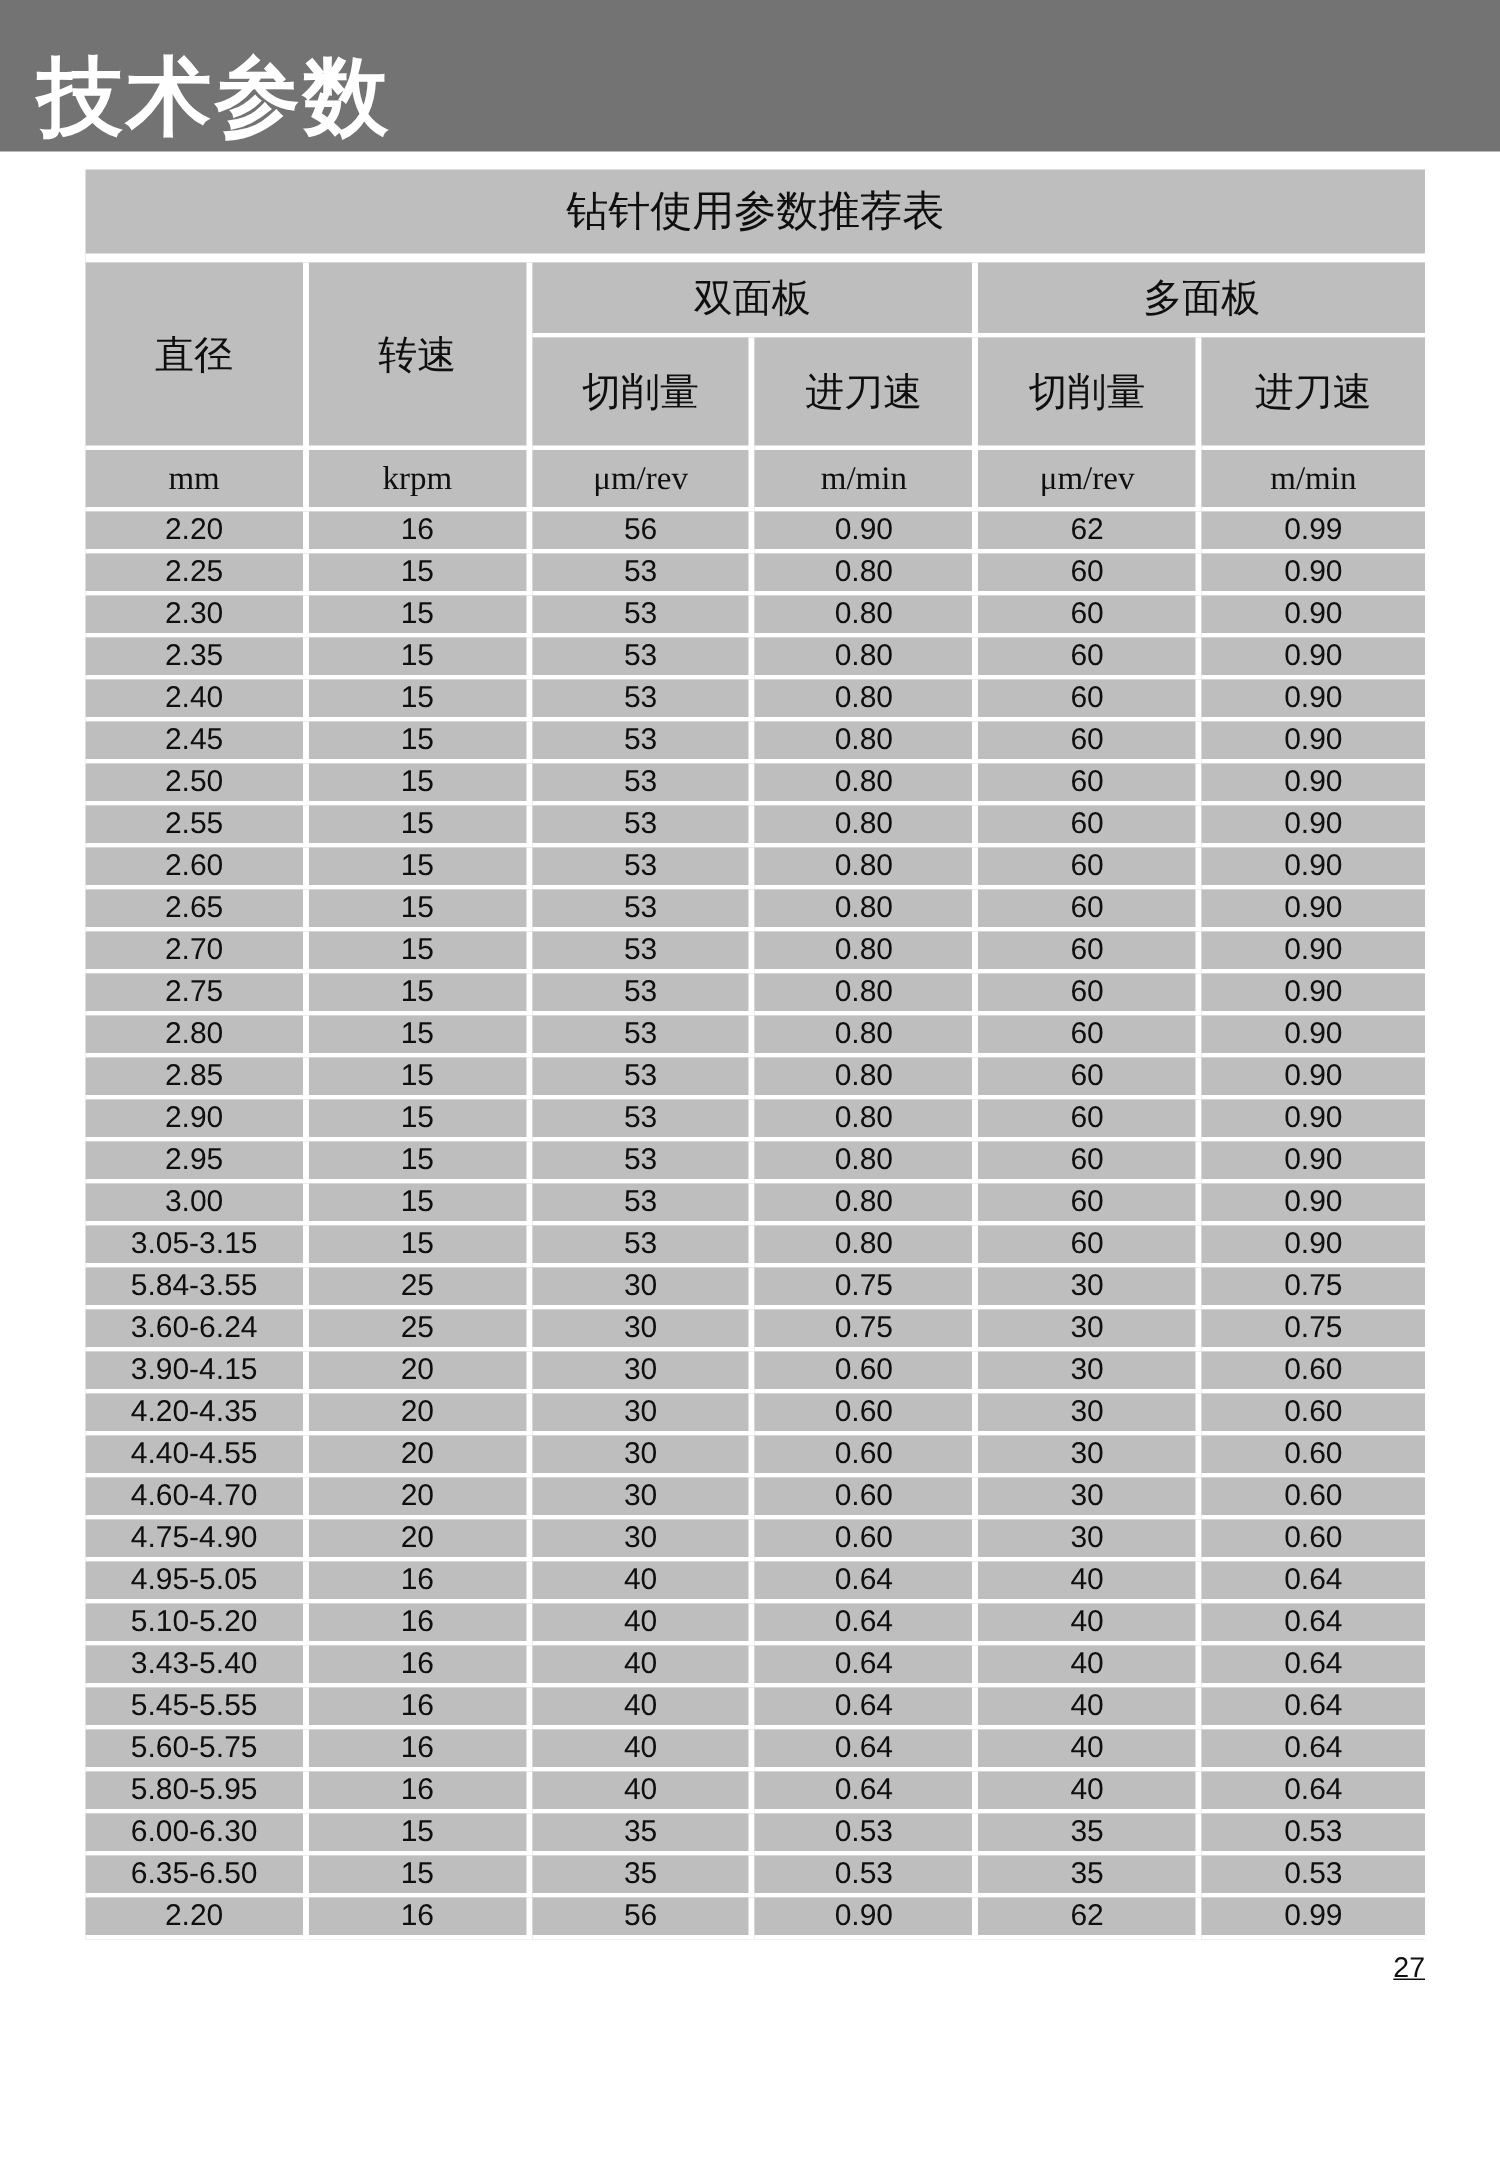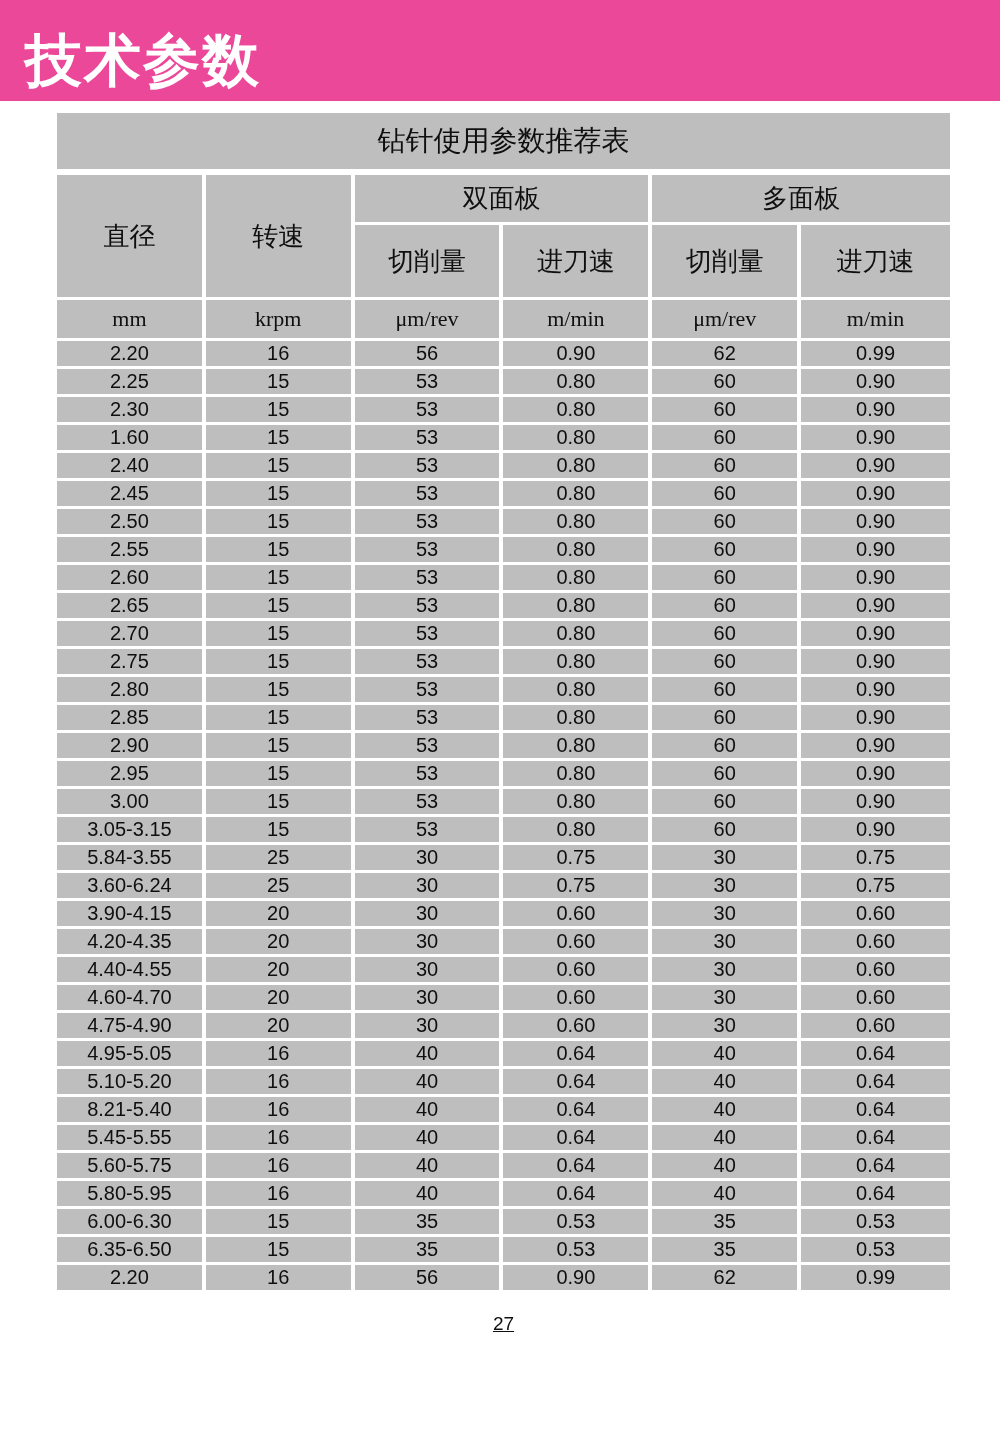--- a/index.html
+++ b/index.html
@@ -6,24 +6,23 @@
   html, body { margin: 0; padding: 0; }
   body {
     width: 1000px; height: 1444px;
     background: #ffffff;
     font-family: "Liberation Sans", sans-serif;
     color: #0f0f0f;
     overflow: hidden;
   }
   .banner {
     width: 1000px; height: 101px;
-    background: #ec4899;
+    background: #737373;
     display: flex; align-items: flex-end;
     padding: 0 0 7px 25px;
-    font-family: Liberation Mono, monospace;
   }
   .banner-title {
     color: #ffffff;
     font-size: 57px;
     font-weight: bold;
     line-height: 1.0;
     letter-spacing: 2px;
   }
   .table-wrap { margin: 12px 0 0 57px; width: 767px; }
   table.param {
@@ -52,22 +51,22 @@
     font-weight: bold;
     border-bottom: 6px solid #ffffff !important;
   }
   .head-span { font-size: 26px; }
   .group-row th { height: 50px; font-size: 26px; }
   .sub-row th { height: 75px; font-size: 26px; }
   .units-row td { height: 41px; font-size: 22px; font-family: Liberation Serif, serif; }
   tbody.data td { height: 28px; font-size: 20px; }
   .page-number-wrap {
     width: 893px; margin-left: 57px;
-    margin-top: 20px;
-    text-align: center;
+    margin-top: 9px;
+    text-align: right;
   }
   .page-number {
     font-size: 19px;
     text-decoration: underline;
     color: #0f0f0f;
   }
 </style>
 </head>
 <body>
 
@@ -129,21 +128,21 @@
         </tr>
         <tr>
           <td>2.30</td>
           <td>15</td>
           <td>53</td>
           <td>0.80</td>
           <td>60</td>
           <td>0.90</td>
         </tr>
         <tr>
-          <td>1.60</td>
+          <td>2.35</td>
           <td>15</td>
           <td>53</td>
           <td>0.80</td>
           <td>60</td>
           <td>0.90</td>
         </tr>
         <tr>
           <td>2.40</td>
           <td>15</td>
           <td>53</td>
@@ -321,21 +320,21 @@
         </tr>
         <tr>
           <td>5.10-5.20</td>
           <td>16</td>
           <td>40</td>
           <td>0.64</td>
           <td>40</td>
           <td>0.64</td>
         </tr>
         <tr>
-          <td>8.21-5.40</td>
+          <td>3.43-5.40</td>
           <td>16</td>
           <td>40</td>
           <td>0.64</td>
           <td>40</td>
           <td>0.64</td>
         </tr>
         <tr>
           <td>5.45-5.55</td>
           <td>16</td>
           <td>40</td>

